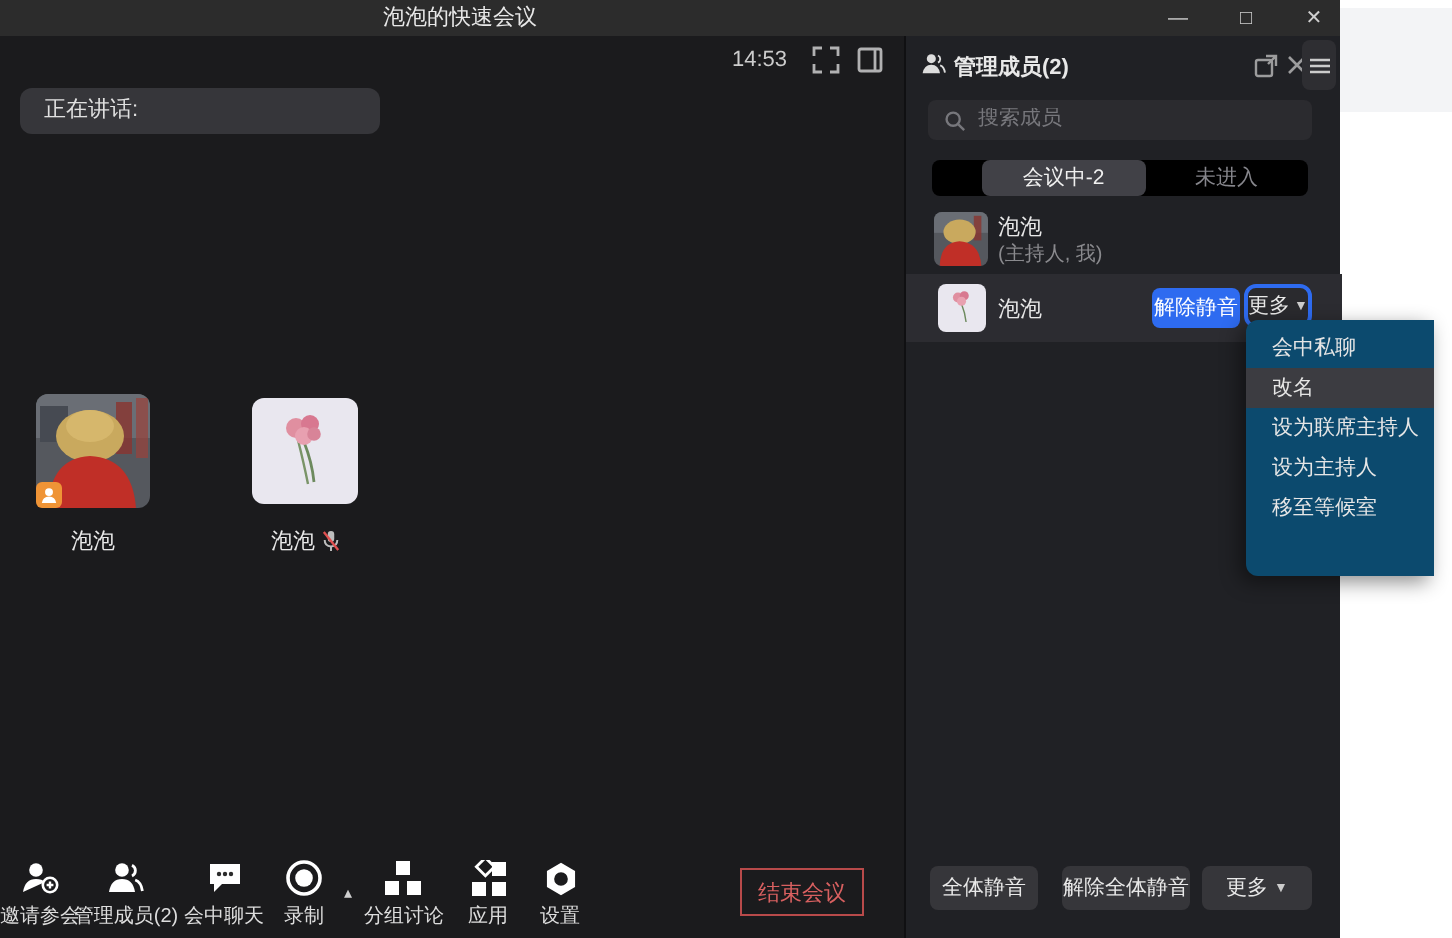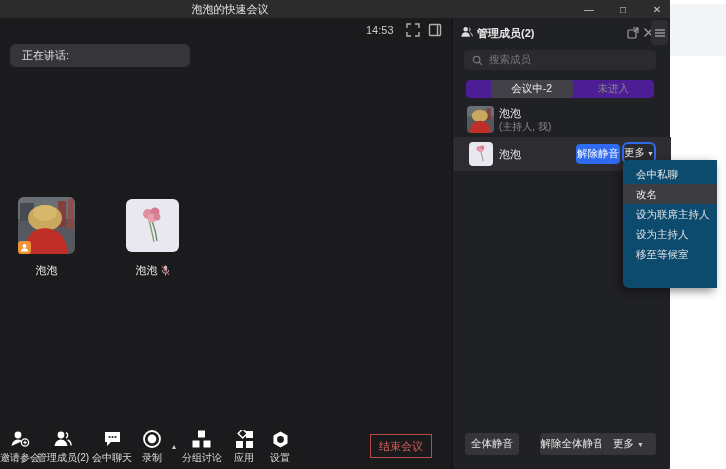--- a/index.html
+++ b/index.html
@@ -69,21 +69,21 @@
   }
   .search-box {
     position:absolute; left:11px; top:32px; width:192px; height:20px;
     background:#2b2b2f; border-radius:4px; display:flex; align-items:center; padding:0 8px; gap:6px;
   }
   .search-box input {
     flex:1; background:transparent; border:none; outline:none;
     font-size:10.5px; color:#cccccc; font-family:Liberation Mono, monospace;
   }
   .search-box input::placeholder { color:#77777c; }
-  .tabs { position:absolute; left:13px; top:62px; width:188px; height:18px; background:#4c1d95; border-radius:4px; display:flex; overflow:hidden;padding-left:25px; }
+  .tabs { position:absolute; left:13px; top:62px; width:188px; height:18px; background:#000000; border-radius:4px; display:flex; overflow:hidden;padding-left:25px; }
   .tab { flex:1; display:flex; align-items:center; justify-content:center; font-size:10.5px; color:#86868c; cursor:default; }
   .tab.active { background:#414147; color:#f0f0f0; border-radius:4px; }
 
   .member-row { position:absolute; left:0; width:218px; }
   .member-row-1 { top:85px; height:34px; }
   .member-row-2 { top:119px; height:34px; background:#2c2c31; }
   .m-avatar { position:absolute; border-radius:4px; overflow:hidden; }
   .m-name { position:absolute; left:46px; font-size:11px; color:#e8e8e8; }
   .m-sub { position:absolute; left:46px; font-size:10px; color:#8a8a8e; }
   .unmute-btn {
@@ -96,21 +96,21 @@
     background:#2a2a2e; border:2px solid #2e6bf0; border-radius:6px;
     color:#e8e8e8; font-size:10.5px; display:flex; align-items:center; justify-content:center; gap:2px; cursor:default;
   }
   .caret { font-size:7px; color:#cccccc; }
 
   .panel-footer-btn {
     position:absolute; top:415px; height:22px; background:#36363a; border-radius:4px;
     color:#e8e8e8; font-size:10.5px; display:flex; align-items:center; justify-content:center; gap:3px; cursor:default;
   }
   .pf-1 { left:12px;  width:54px; }
-  .pf-2 { left:87px;  width:64px; }
+  .pf-2 { left:78px;  width:64px; }
   .pf-3 { left:148px; width:55px; }
 
   
   .context-menu {
     position:absolute; left:623px; top:160px; width:94px; height:128px;
     background:#0c4a6e; border-radius:6px 0 0 6px; padding:4px 0;
     box-shadow:-3px 3px 10px rgba(0,0,0,.45); z-index:10;
   }
   .menu-item { height:20px; line-height:20px; padding-left:13px; font-size:10.5px; color:#e6e6e6; white-space:nowrap; cursor:default; }
   .menu-item.hl { background:#3c3c41; }

